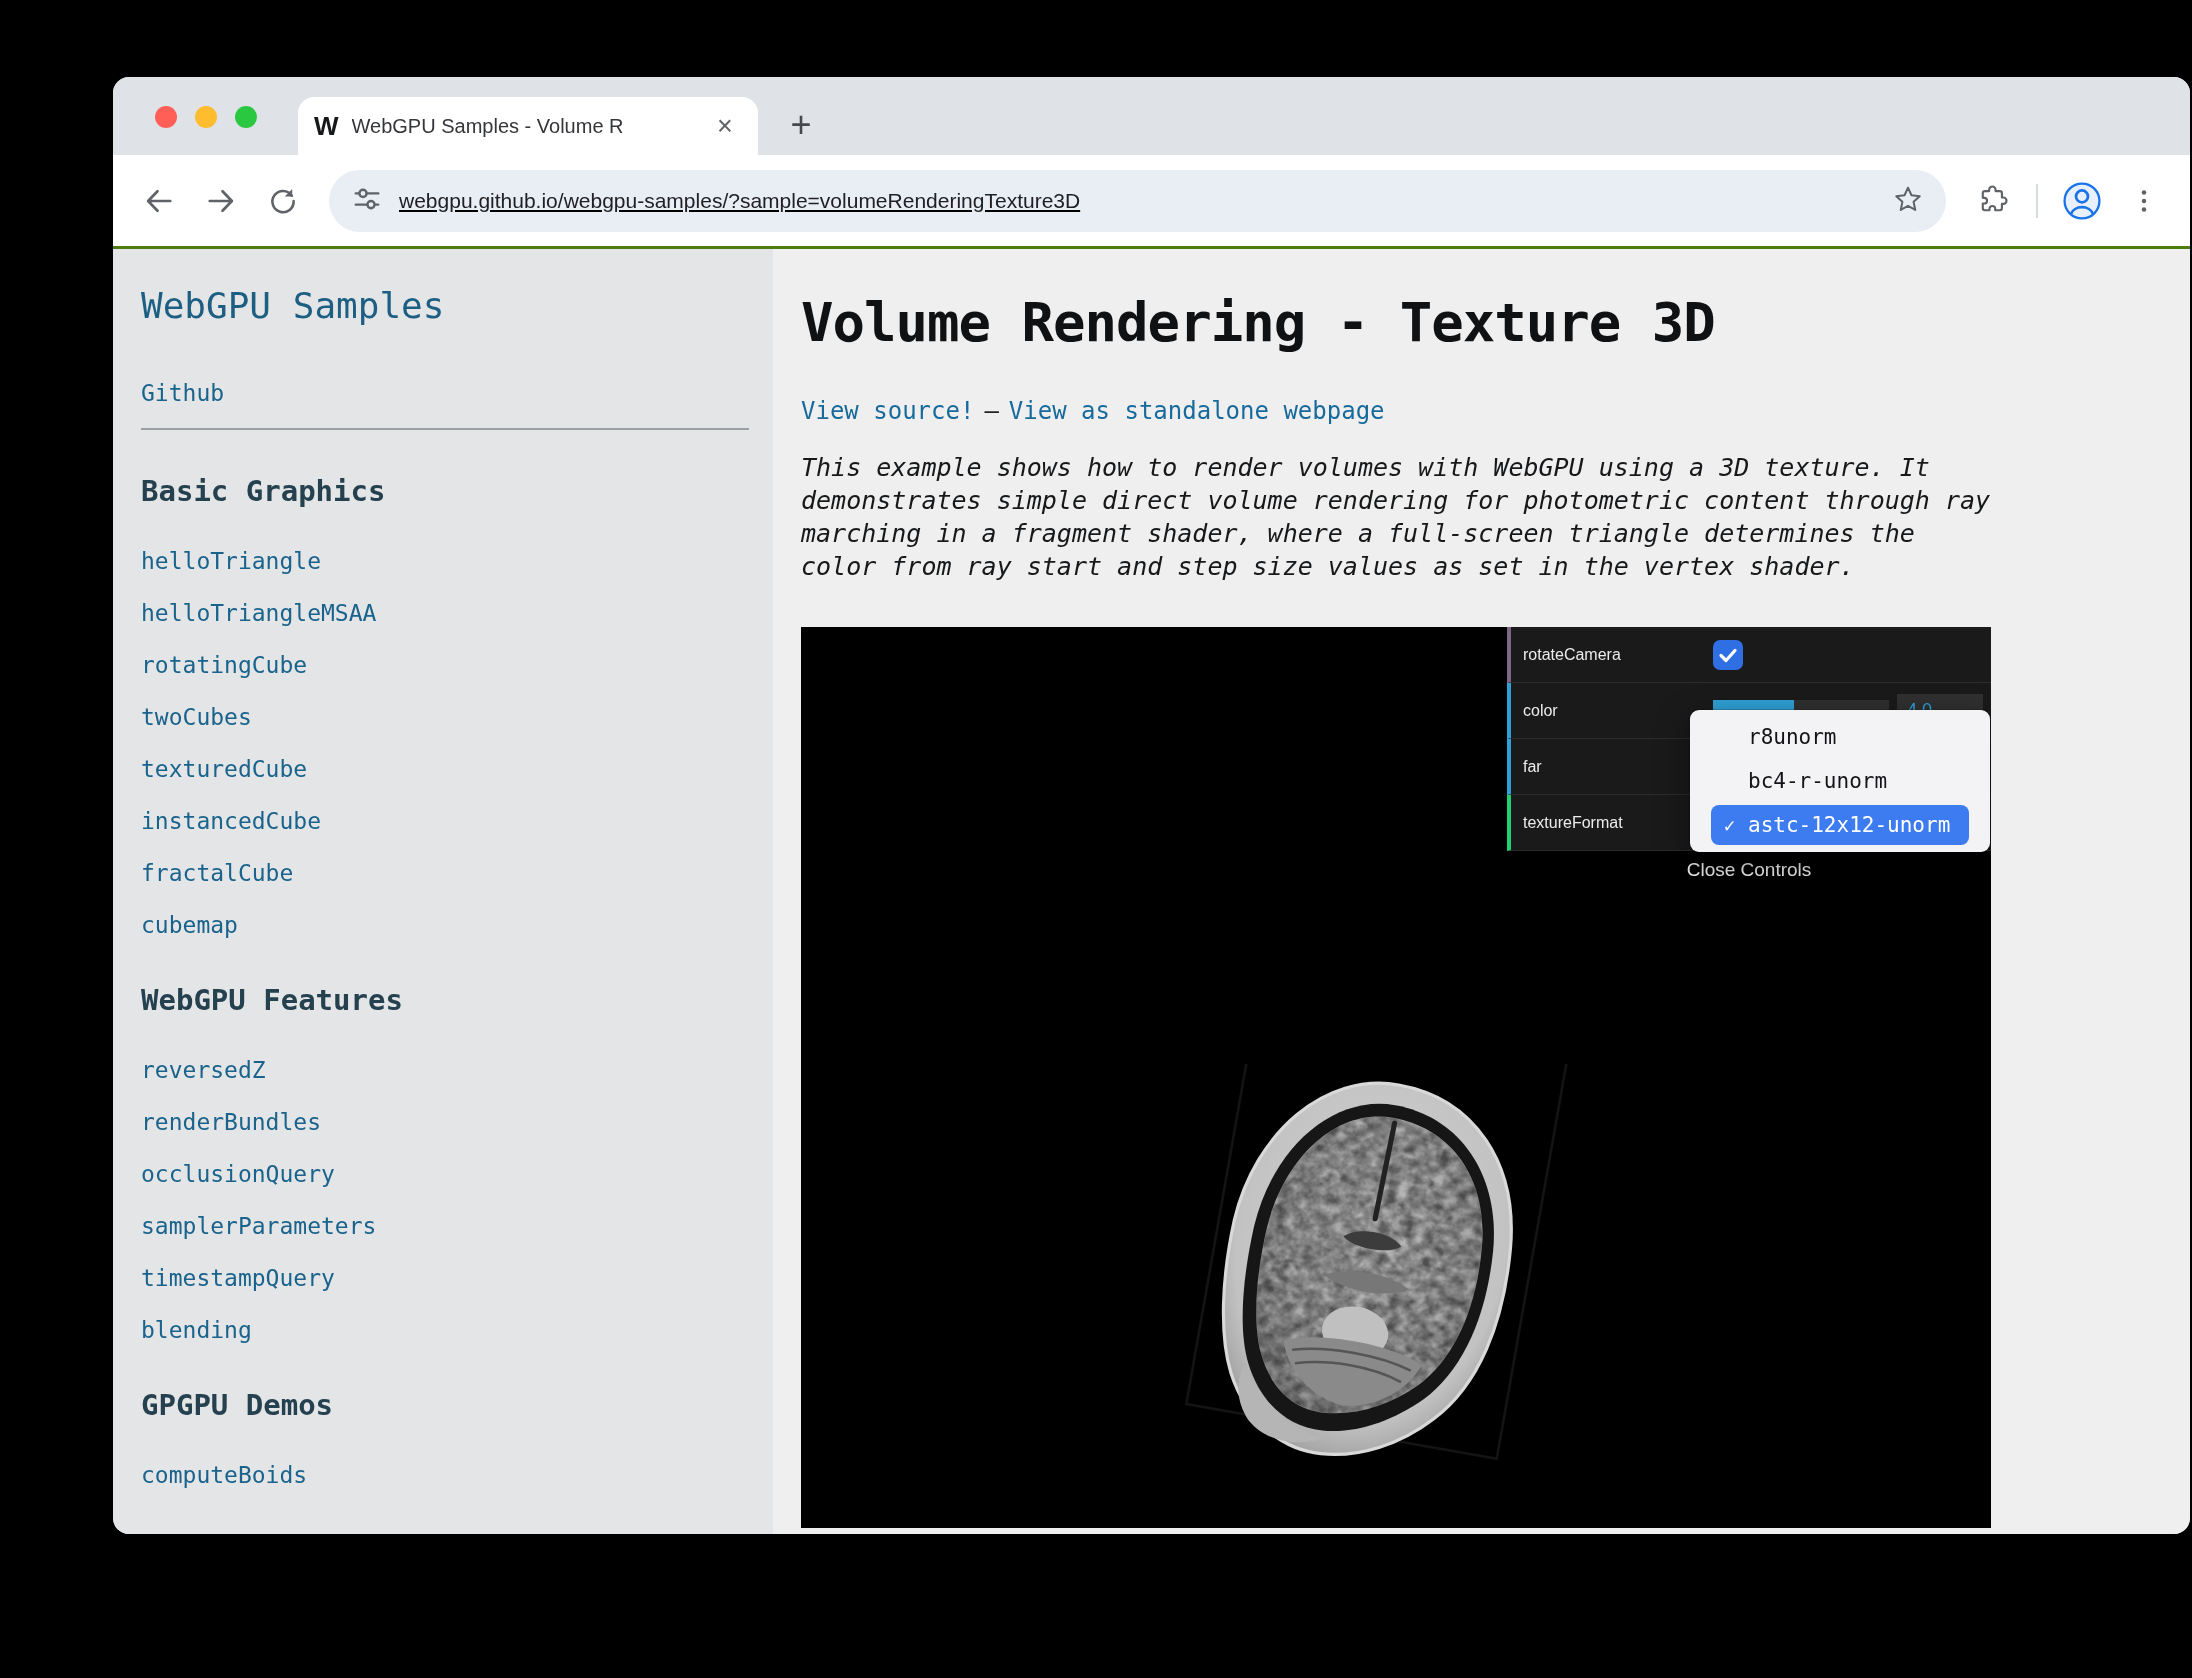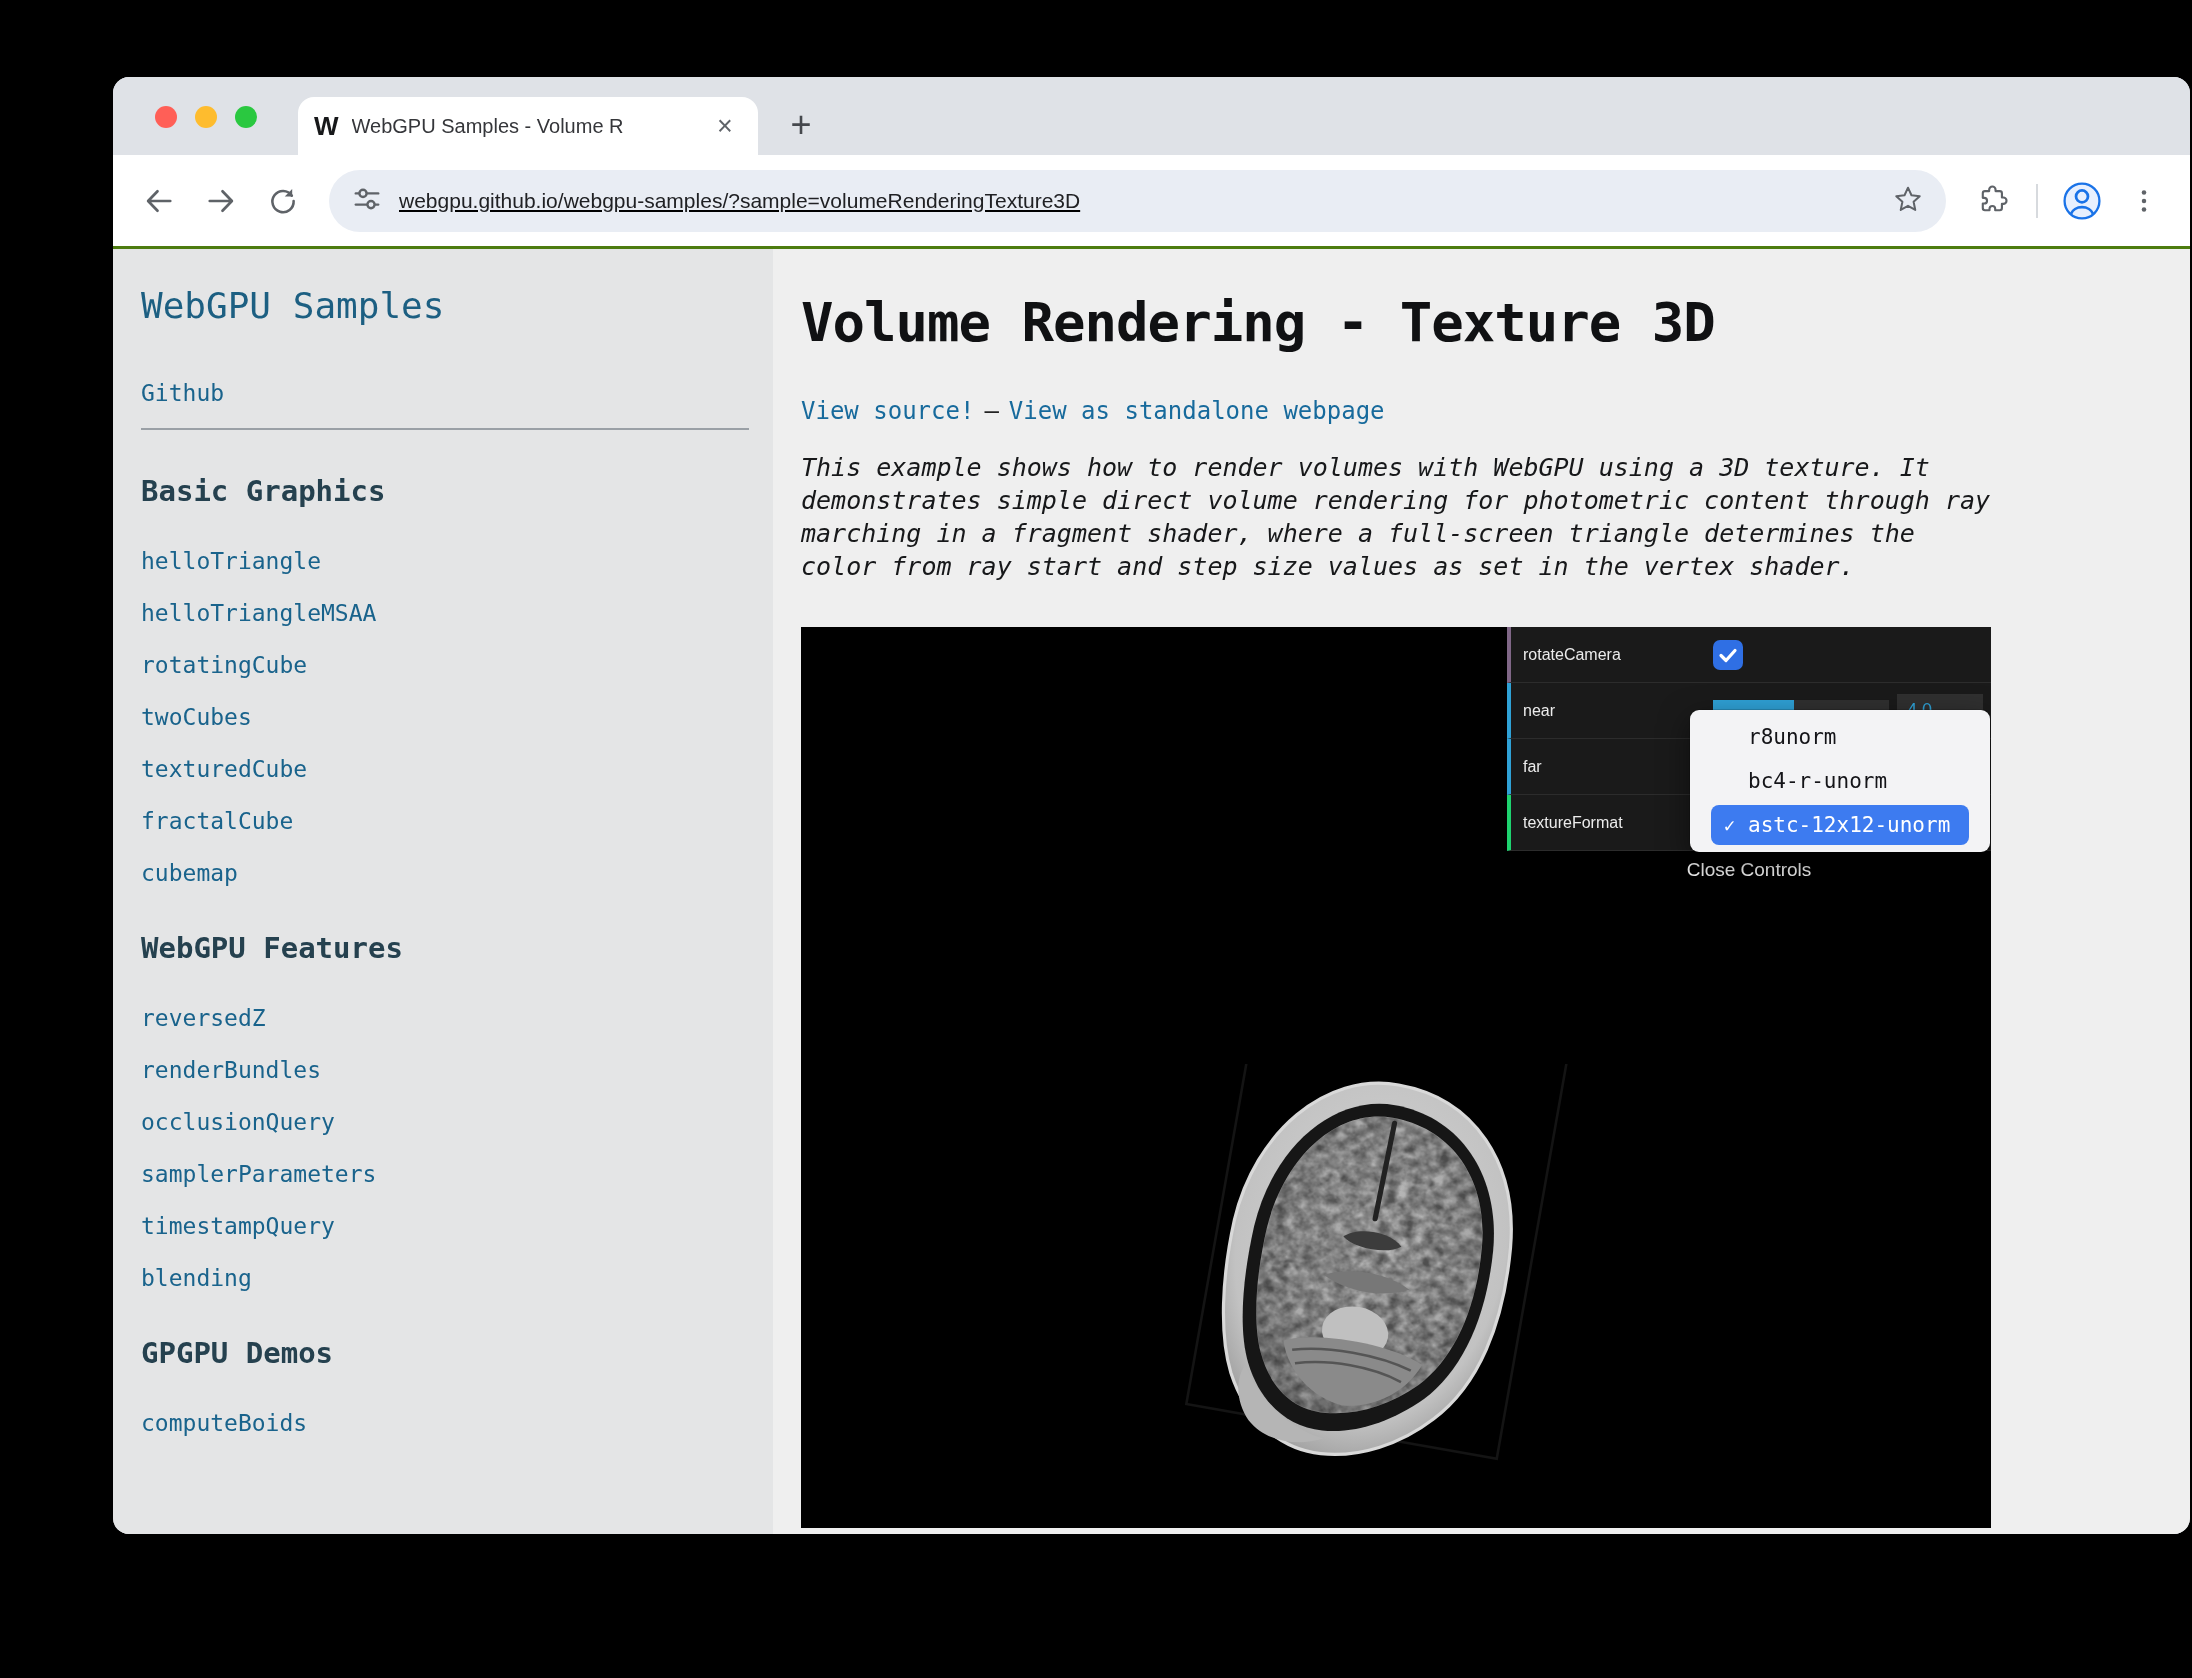--- a/index.html
+++ b/index.html
@@ -147,20 +147,21 @@
         <div class="sidebar-title">WebGPU Samples</div>
         <a class="side-github">Github</a>
         <hr class="side-hr">
 
         <div class="side-heading">Basic Graphics</div>
         <a class="side-link">helloTriangle</a>
         <a class="side-link">helloTriangleMSAA</a>
         <a class="side-link">rotatingCube</a>
         <a class="side-link">twoCubes</a>
         <a class="side-link">texturedCube</a>
+        <a class="side-link">instancedCube</a>
         <a class="side-link">fractalCube</a>
         <a class="side-link">cubemap</a>
 
         <div class="side-heading">WebGPU Features</div>
         <a class="side-link">reversedZ</a>
         <a class="side-link">renderBundles</a>
         <a class="side-link">occlusionQuery</a>
         <a class="side-link">samplerParameters</a>
         <a class="side-link">timestampQuery</a>
         <a class="side-link">blending</a>
@@ -218,21 +219,21 @@
               <span class="gui-label">rotateCamera</span>
               <span class="gui-control">
                 <span class="checkbox">
                   <svg viewBox="0 0 24 24" width="24" height="24">
                       <path d="M5 12.5 L10 17.5 L19 7.5" stroke="#fff" stroke-width="3.2" fill="none" stroke-linecap="round" stroke-linejoin="round"></path>
                     </svg>
                 </span>
               </span>
             </div>
             <div class="gui-row num">
-              <span class="gui-label">near</span>
+              <span class="gui-label">color</span>
               <span class="gui-control">
                 <span class="slider">
                     <span class="slider-fill" style="width:46%;"></span>
                   </span>
                 <span class="numbox">4.0</span>
               </span>
             </div>
             <div class="gui-row num">
               <span class="gui-label">far</span>
               <span class="gui-control">

